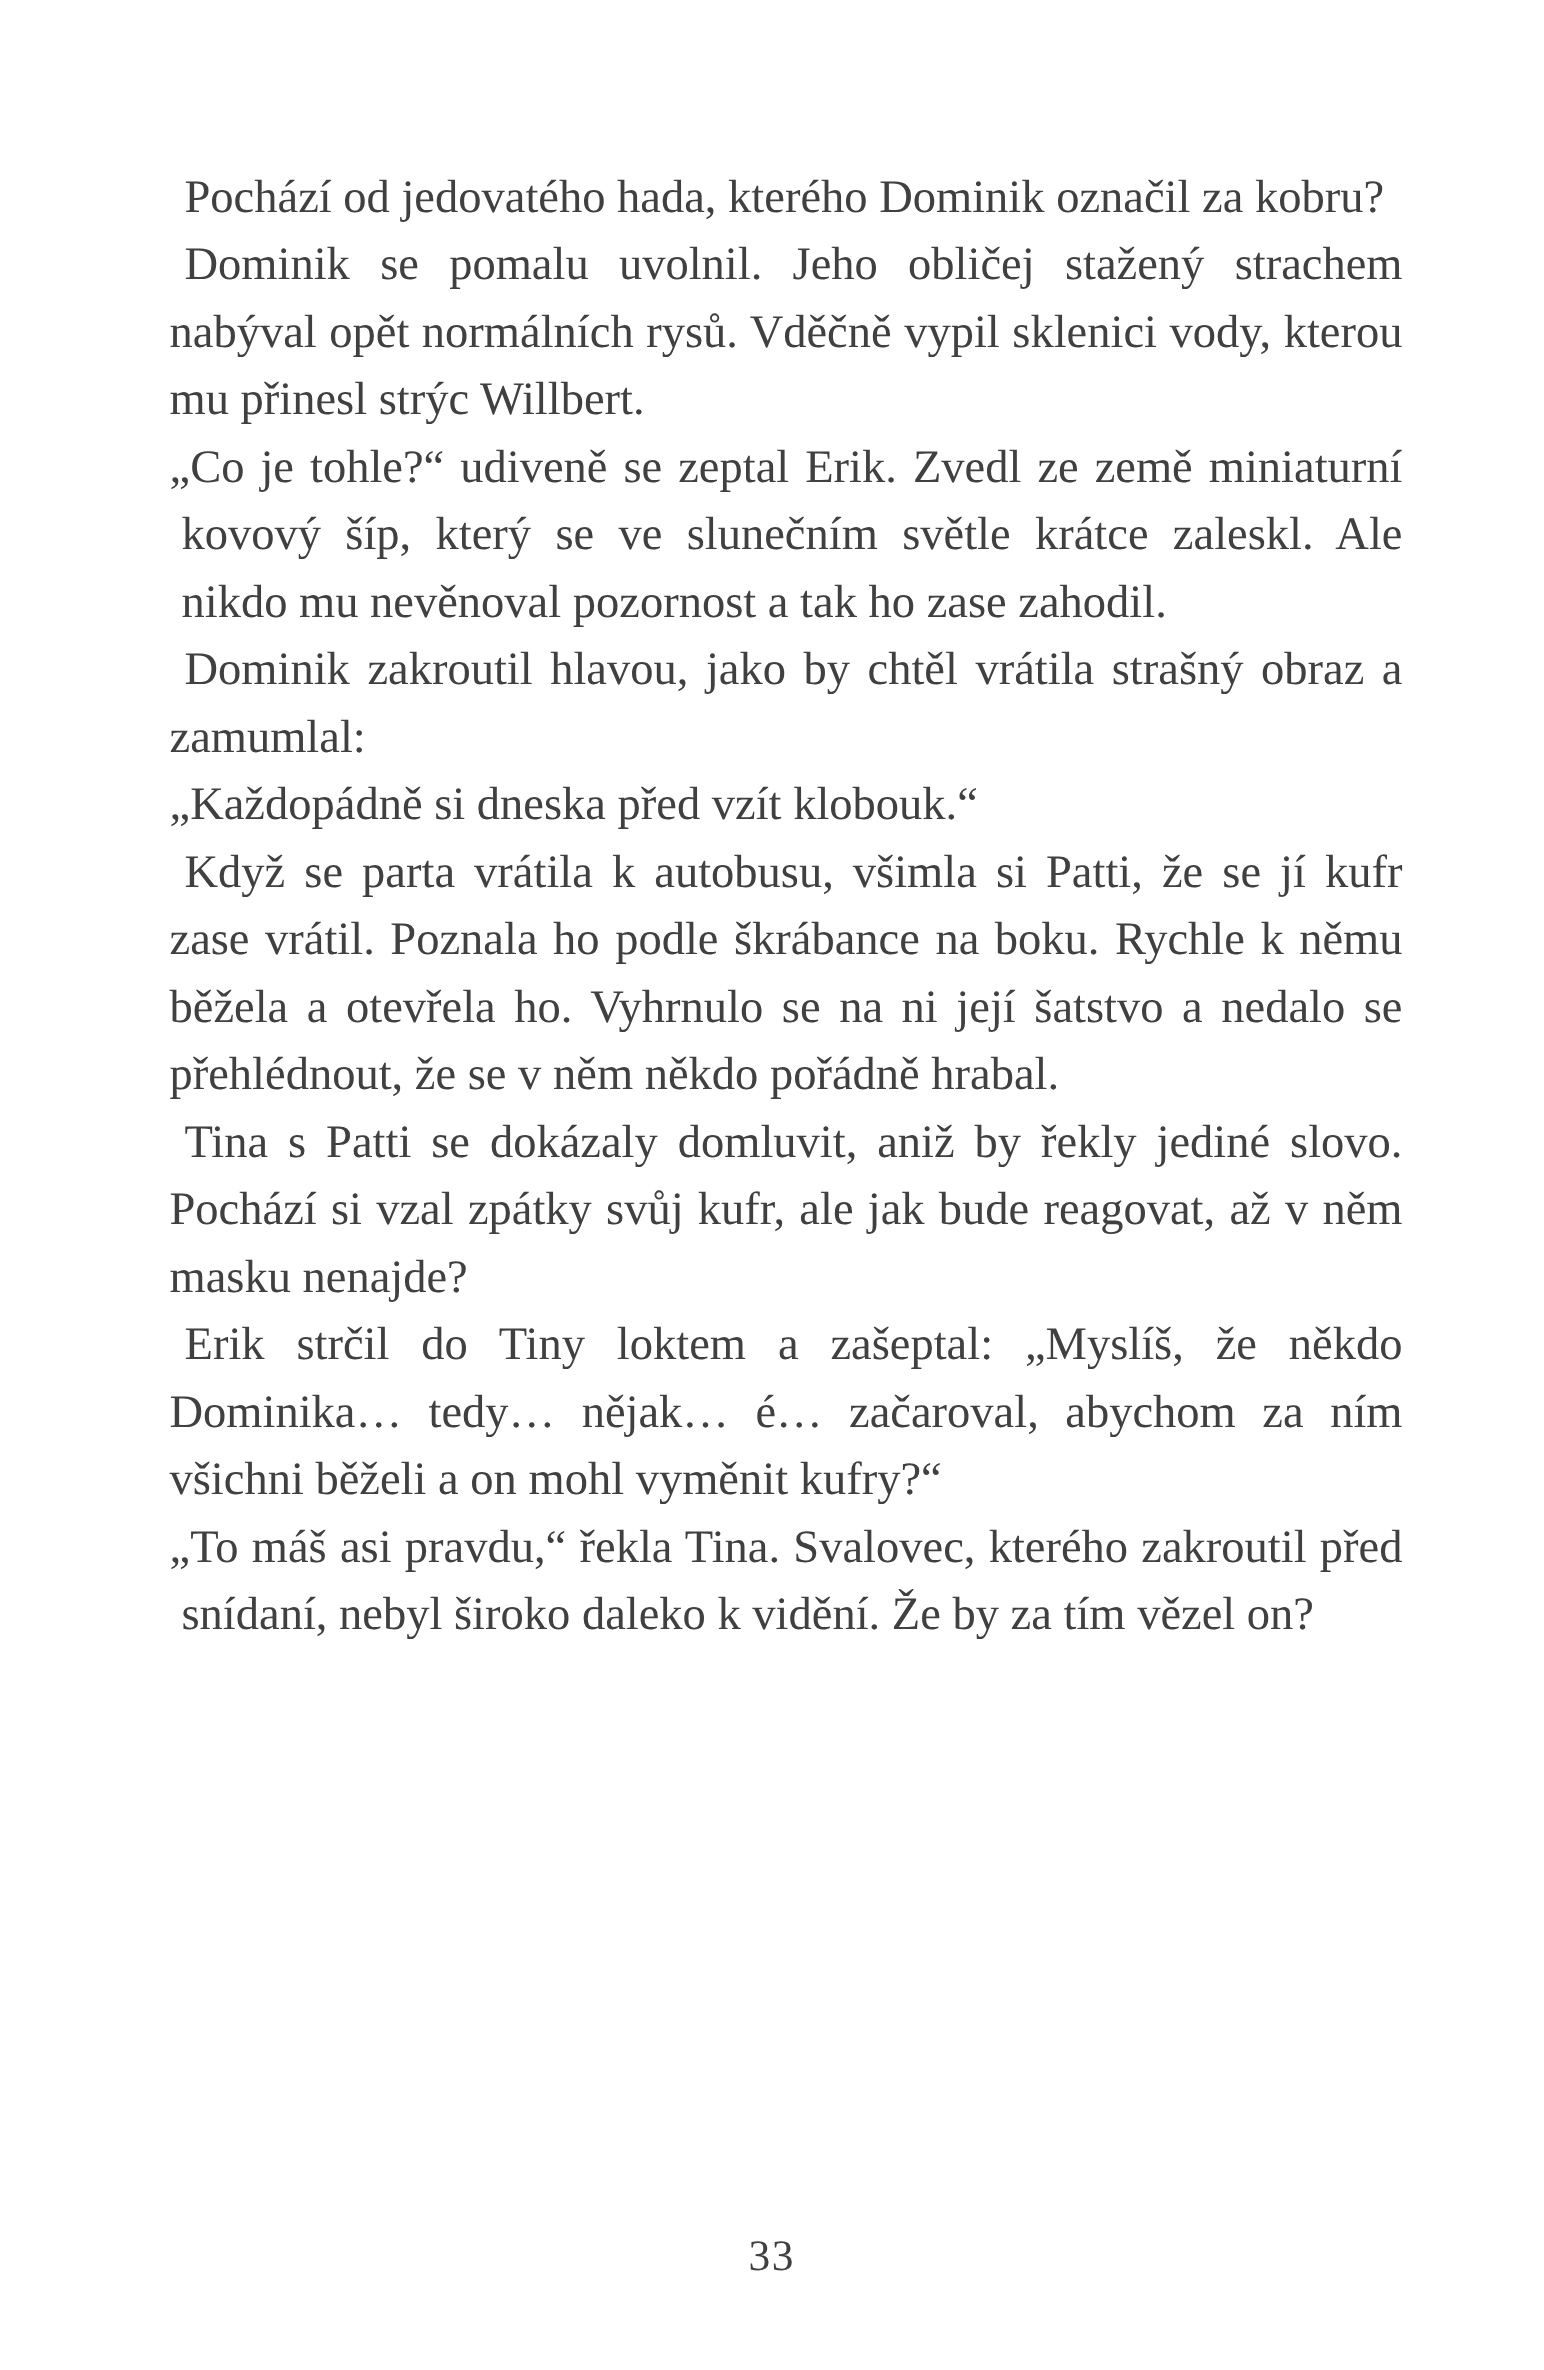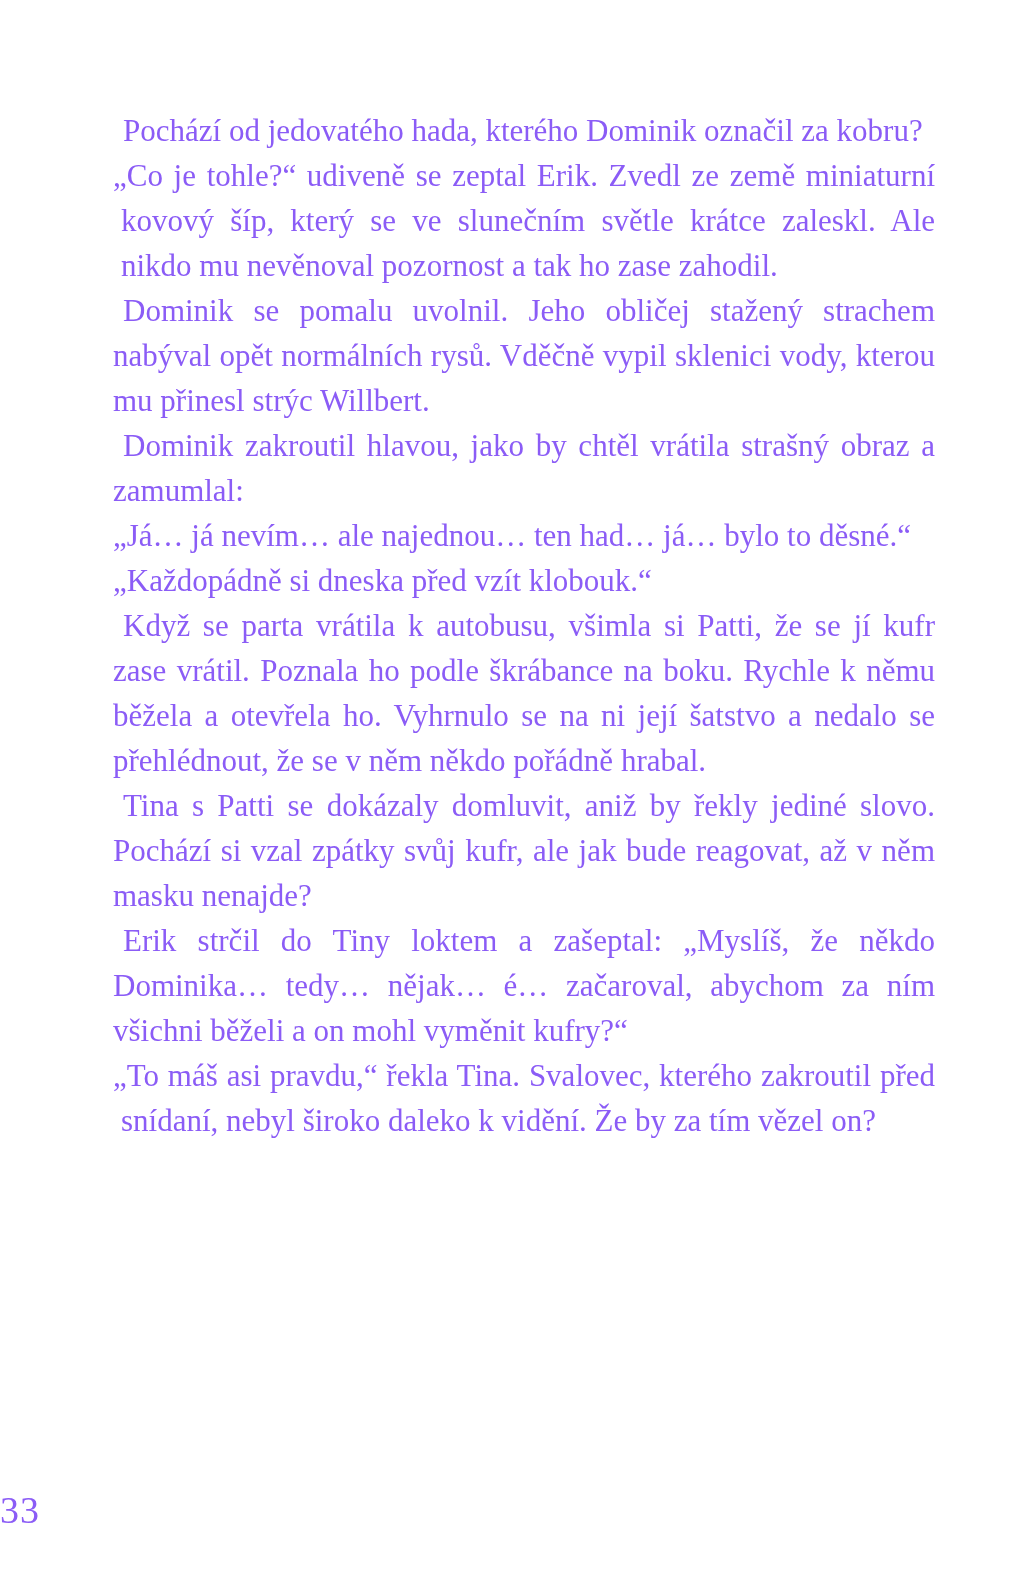--- a/index.html
+++ b/index.html
@@ -7,21 +7,21 @@
     padding: 0;
     background: #ffffff;
   }
   .book-page {
     position: relative;
     width: 1029px;
     height: 1580px;
     background: #ffffff;
     overflow: hidden;
     font-family: "Liberation Serif", serif;
-    color: #8b5cf6;
+    color: #404040;
   }
   .text-block {
     position: absolute;
     left: 113px;
     top: 108px;
     width: 822px;
     font-size: 31px;
     line-height: 45px;
     text-align: justify;
     text-justify: inter-word;
@@ -35,34 +35,34 @@
   }
   p.para.quote {
     text-indent: -8px;
     padding-left: 8px;
   }
   .page-number {
     position: absolute;
     left: 0;
     right: 0;
     top: 1488px;
-    font-size: 38px;
+    text-align: center;
+    font-size: 29px;
     letter-spacing: 1px;
   }
 </style>
 </head>
 <body>
 
 <div class="book-page">
   <div class="text-block" id="paragraphs">
       <p class="para indent">Pochází od jedovatého hada, kterého Dominik označil za kobru?</p>
+      <p class="para indent">Dominik se pomalu uvolnil. Jeho obličej stažený strachem nabýval opět normálních rysů. Vděčně vypil sklenici vody, kterou mu přinesl strýc Willbert.</p>
       <p class="para quote">„Co je tohle?“ udiveně se zeptal Erik. Zvedl ze země miniaturní kovový šíp, který se ve slunečním světle krátce zaleskl. Ale nikdo mu nevěnoval pozornost a tak ho zase zahodil.</p>
-      <p class="para indent">Dominik se pomalu uvolnil. Jeho obličej stažený strachem nabýval opět normálních rysů. Vděčně vypil sklenici vody, kterou mu přinesl strýc Willbert.</p>
       <p class="para indent">Dominik zakroutil hlavou, jako by chtěl vrátila strašný obraz a zamumlal:</p>
-      <p class="para quote">„Já… já nevím… ale najednou… ten had… já… bylo to děsné.“</p>
       <p class="para quote">„Každopádně si dneska před vzít klobouk.“</p>
       <p class="para indent">Když se parta vrátila k autobusu, všimla si Patti, že se jí kufr zase vrátil. Poznala ho podle škrábance na boku. Rychle k němu běžela a otevřela ho. Vyhrnulo se na ni její šatstvo a nedalo se přehlédnout, že se v něm někdo pořádně hrabal.</p>
       <p class="para indent">Tina s Patti se dokázaly domluvit, aniž by řekly jediné slovo. Pochází si vzal zpátky svůj kufr, ale jak bude reagovat, až v něm masku nenajde?</p>
       <p class="para indent">Erik strčil do Tiny loktem a zašeptal: „Myslíš, že někdo Dominika… tedy… nějak… é… začaroval, abychom za ním všichni běželi a on mohl vyměnit kufry?“</p>
       <p class="para quote">„To máš asi pravdu,“ řekla Tina. Svalovec, kterého zakroutil před snídaní, nebyl široko daleko k vidění. Že by za tím vězel on?</p>
     </div>
   <div class="page-number">33</div>
 </div>
 
 </body></html>

